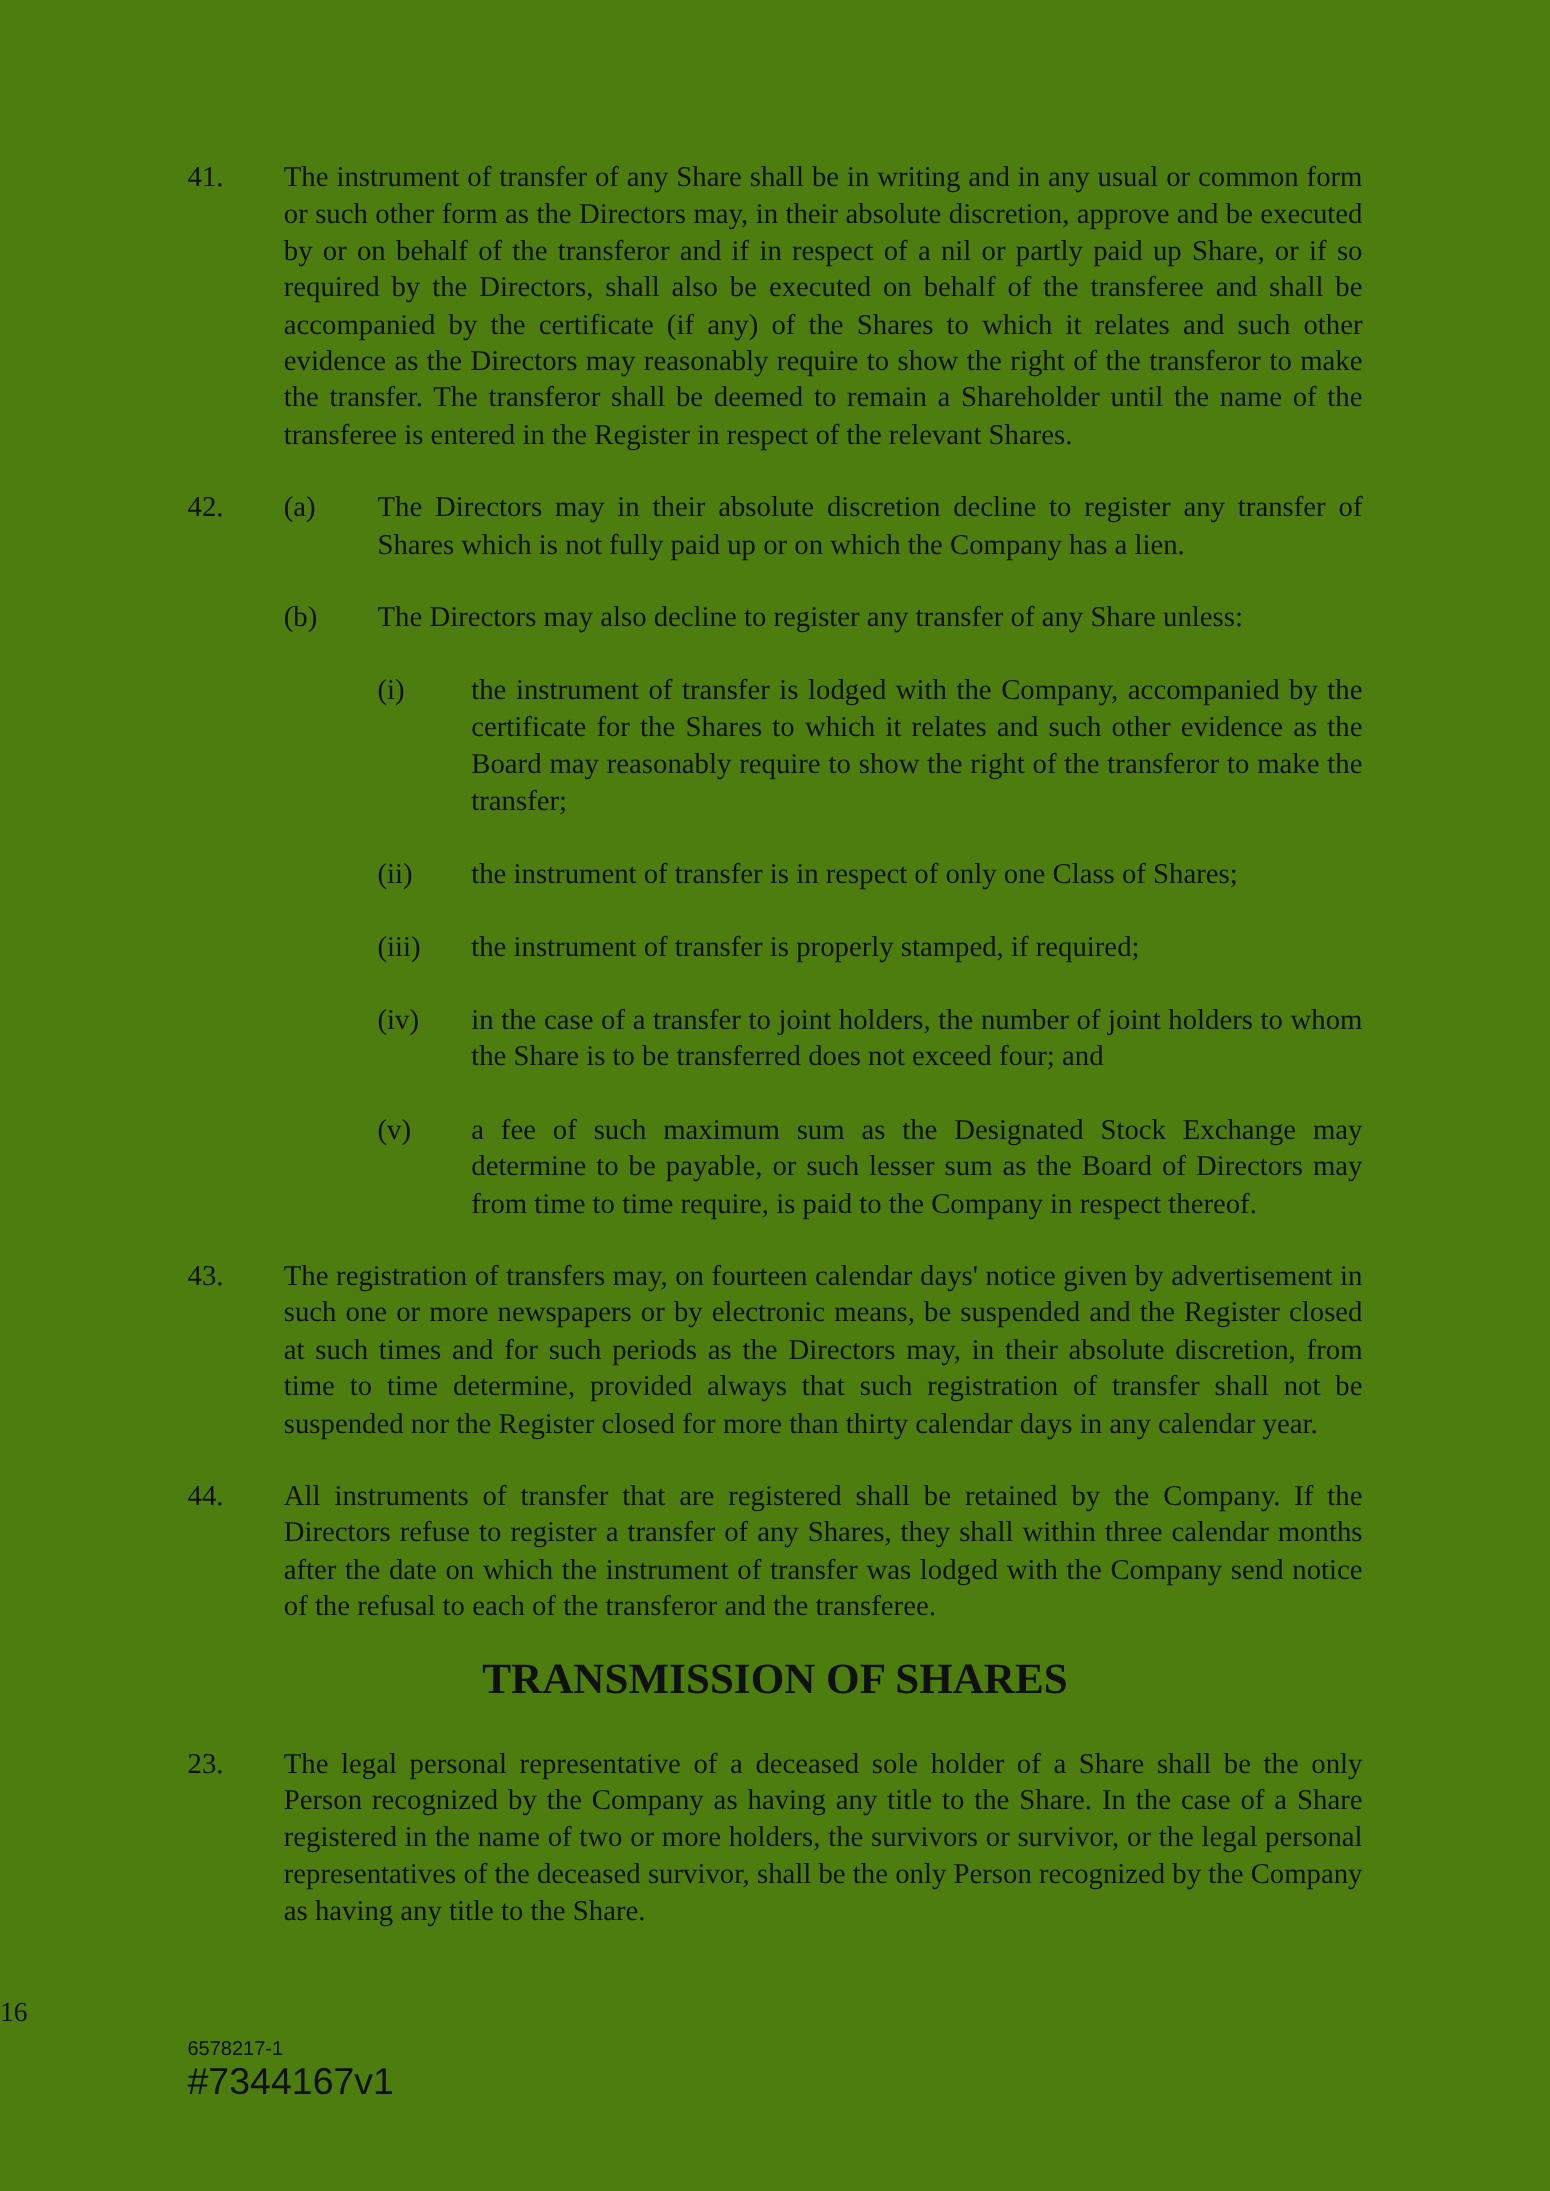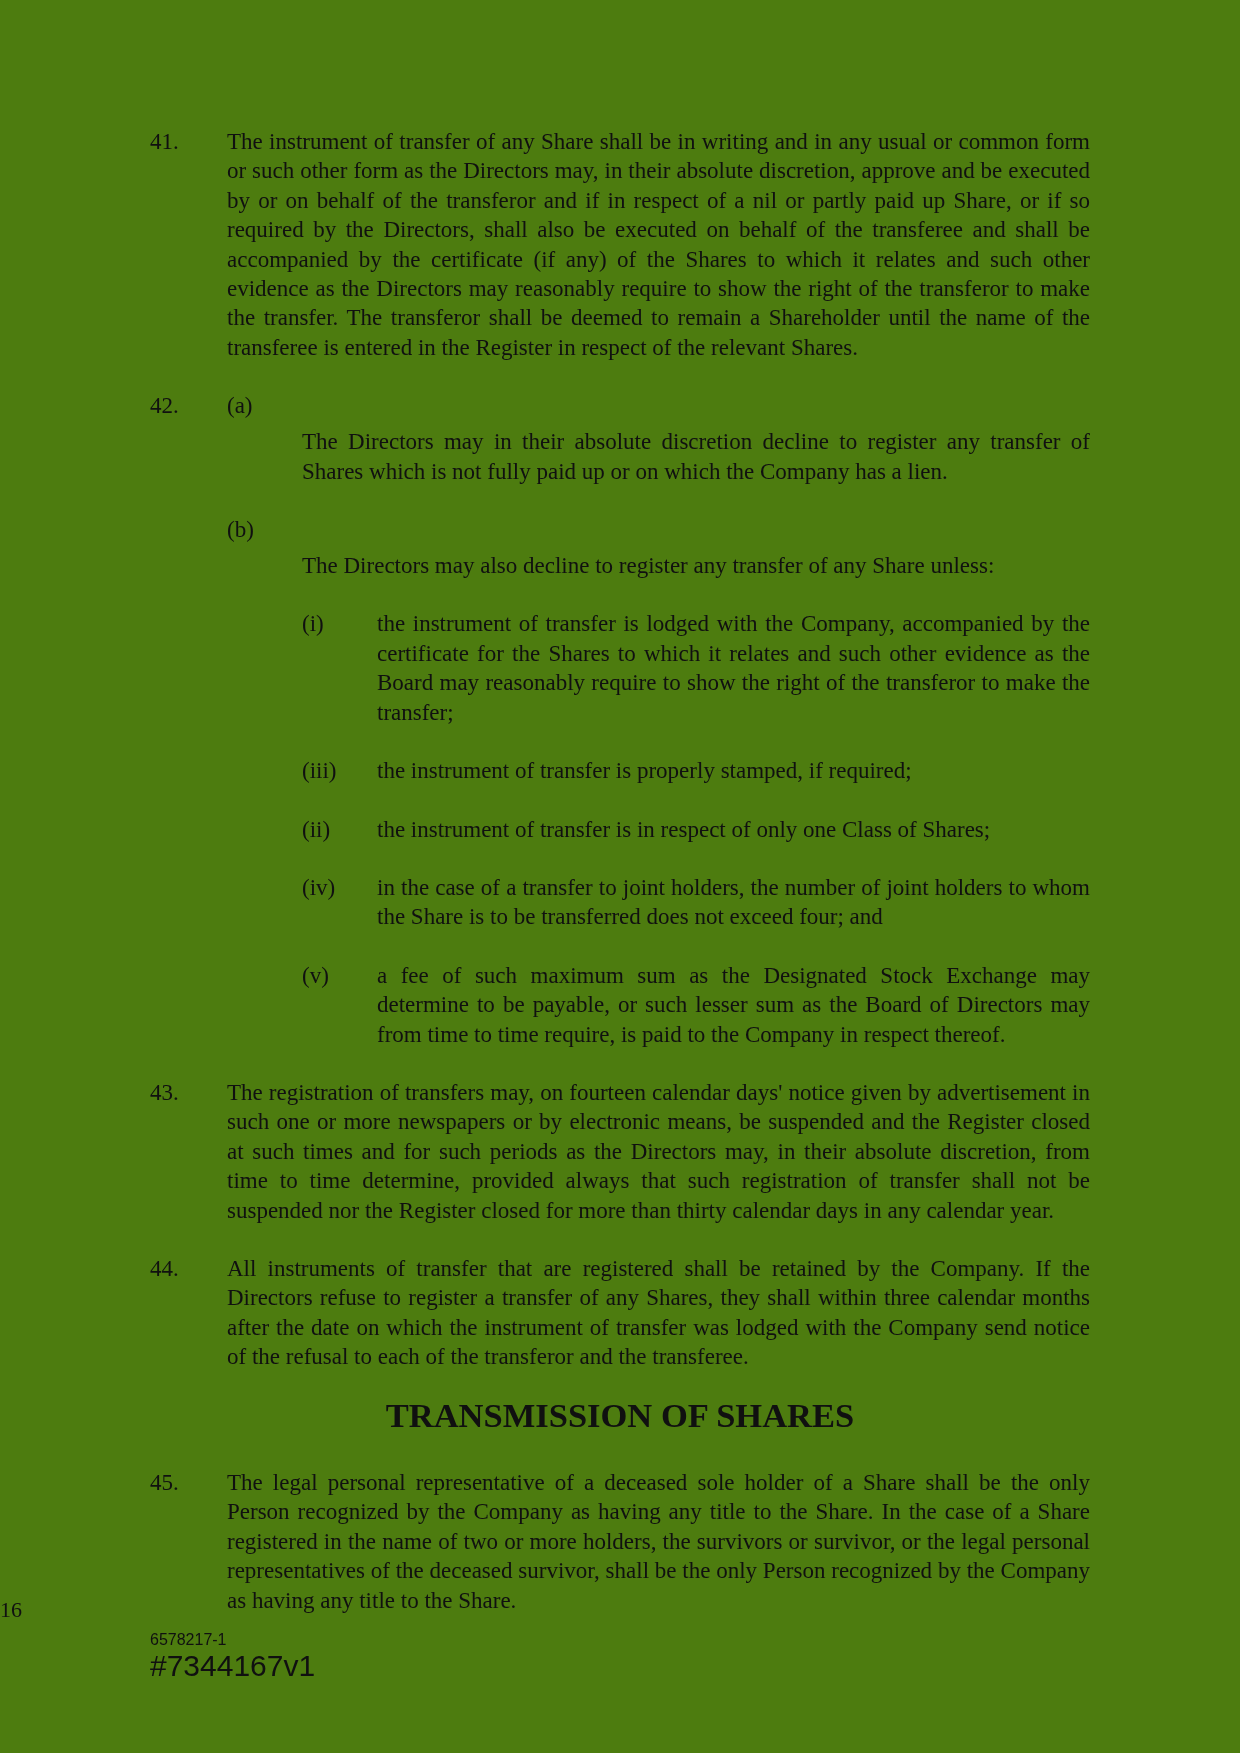--- a/index.html
+++ b/index.html
@@ -18,21 +18,21 @@
     font-size: 23px;
     line-height: 29.4px;
   }
   .clause { display: flex; margin-bottom: 29px; }
   .clause-num { flex: 0 0 77px; width: 77px; }
   .clause-text { flex: 1; text-align: justify; }
   .clause-body { flex: 1; }
   .sub-row { display: flex; }
   .sub-row + .sub-row { margin-top: 29px; }
   .sub-label { flex: 0 0 75px; width: 75px; }
-  .sub-text { flex: 1; text-align: justify; margin-top: 36px; }
+  .sub-text { flex: 1; text-align: justify; }
   .sub-body { flex: 1; }
   .roman-list { margin-top: 29px; }
   .roman-row { display: flex; }
   .roman-row + .roman-row { margin-top: 29px; }
   .roman-label { flex: 0 0 75px; width: 75px; }
   .roman-text { flex: 1; text-align: justify; }
   .section-heading {
     text-align: center;
     font-weight: bold;
     margin: 12px 0 38px 0;
@@ -79,27 +79,27 @@
           <div class="sub-body">
             <div class="sub-text">The Directors may also decline to register any transfer of any Share unless:</div>
             <div class="roman-list">
 
               <div class="roman-row">
                 <div class="roman-label">(i)</div>
                 <div class="roman-text">the instrument of transfer is lodged with the Company, accompanied by the certificate for the Shares to which it relates and such other evidence as the Board may reasonably require to show the right of the transferor to make the transfer;</div>
               </div>
 
               <div class="roman-row">
-                <div class="roman-label">(iii)</div>
-                <div class="roman-text">the instrument of transfer is properly stamped, if required;</div>
+                <div class="roman-label">(ii)</div>
+                <div class="roman-text">the instrument of transfer is in respect of only one Class of Shares;</div>
               </div>
 
               <div class="roman-row">
-                <div class="roman-label">(ii)</div>
-                <div class="roman-text">the instrument of transfer is in respect of only one Class of Shares;</div>
+                <div class="roman-label">(iii)</div>
+                <div class="roman-text">the instrument of transfer is properly stamped, if required;</div>
               </div>
 
               <div class="roman-row">
                 <div class="roman-label">(iv)</div>
                 <div class="roman-text">in the case of a transfer to joint holders, the number of joint holders to whom the Share is to be transferred does not exceed four; and</div>
               </div>
 
               <div class="roman-row">
                 <div class="roman-label">(v)</div>
                 <div class="roman-text">a fee of such maximum sum as the Designated Stock Exchange may determine to be payable, or such lesser sum as the Board of Directors may from time to time require, is paid to the Company in respect thereof.</div>
@@ -118,21 +118,21 @@
     </section>
 
     <section class="clause">
       <div class="clause-num">44.</div>
       <div class="clause-text">All instruments of transfer that are registered shall be retained by the Company. If the Directors refuse to register a transfer of any Shares, they shall within three calendar months after the date on which the instrument of transfer was lodged with the Company send notice of the refusal to each of the transferor and the transferee.</div>
     </section>
 
     <h2 class="section-heading">TRANSMISSION OF SHARES</h2>
 
     <section class="clause">
-      <div class="clause-num">45.</div>
+      <div class="clause-num">23.</div>
       <div class="clause-text">The legal personal representative of a deceased sole holder of a Share shall be the only Person recognized by the Company as having any title to the Share. In the case of a Share registered in the name of two or more holders, the survivors or survivor, or the legal personal representatives of the deceased survivor, shall be the only Person recognized by the Company as having any title to the Share.</div>
     </section>
 
   </div>
 
   <div class="page-number">16</div>
 
   <div class="footer">
     <div class="doc-ref">6578217-1</div>
     <div class="version-ref">#7344167v1</div>

